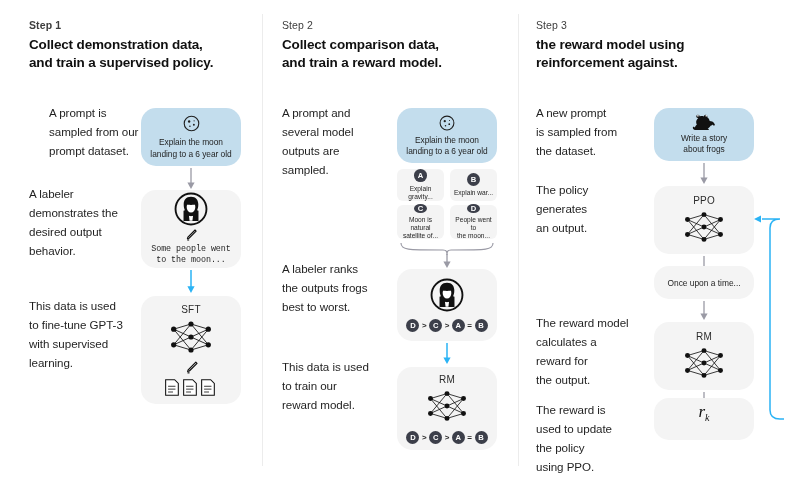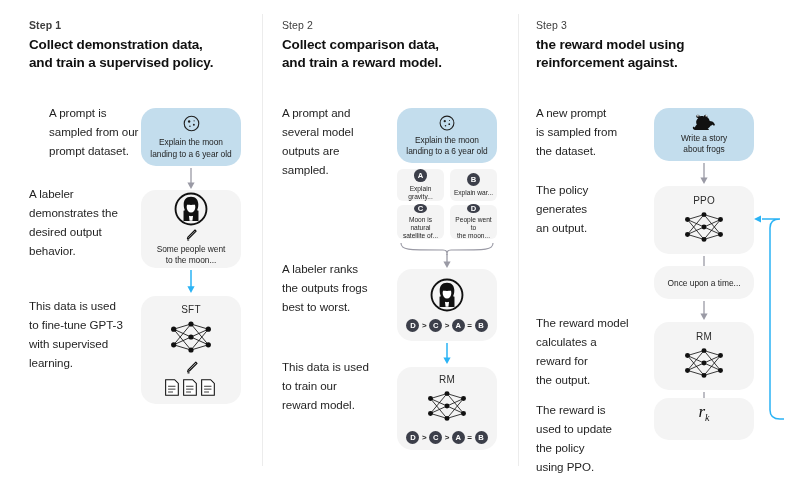--- a/index.html
+++ b/index.html
@@ -177,21 +177,21 @@
     </div>
 
     <div class="arrow" style="left:185px; top:168px;">
       <svg width="12" height="22" viewBox="0 0 12 22">
         <line x1="6" y1="0" x2="6" y2="15" stroke="#9a9aa5" stroke-width="1.3"></line>
         <polygon points="6,21 2.4,14.5 9.6,14.5" fill="#9a9aa5"></polygon>
       </svg>
     </div>
 
     <div class="box gray" style="left:141px; top:190px; width:100px; height:78px;">
-      <div class="center-col" style="top:0; bottom:0;">
+      <div class="center-col" style="top:0; bottom:0;font-family:Liberation Mono, monospace;">
         <span>
           <svg width="34" height="34" viewBox="0 0 40 40">
             <circle cx="20" cy="20" r="18.2" fill="none" stroke="#111" stroke-width="2.2"></circle>
             <path d="M20 5.5c-6 0-8.6 4-8.6 9 0 3.3.6 5.4 1.4 7l-1.6.6V34h17.6V22.1l-1.6-.6c.8-1.6 1.4-3.7 1.4-7 0-5-2.6-9-8.6-9z" fill="#111"></path>
             <ellipse cx="20" cy="17.6" rx="5.1" ry="6.6" fill="#fff"></ellipse>
             <path d="M20 6.4c-4.4 0-6.6 3.2-6.9 7.4 1.6.9 4 1.4 6.9 1.4s5.3-.5 6.9-1.4c-.3-4.2-2.5-7.4-6.9-7.4z" fill="#111"></path>
             <path d="M13.2 24.6c1.6 2.4 4 3.6 6.8 3.6s5.2-1.2 6.8-3.6v9.2H13.2z" fill="#111"></path>
             <path d="M20 28.4c1.3 0 2.4-.5 2.4-.5l-.7 5.9h-3.4l-.7-5.9s1.1.5 2.4.5z" fill="#fff"></path>
           </svg>
         </span>

